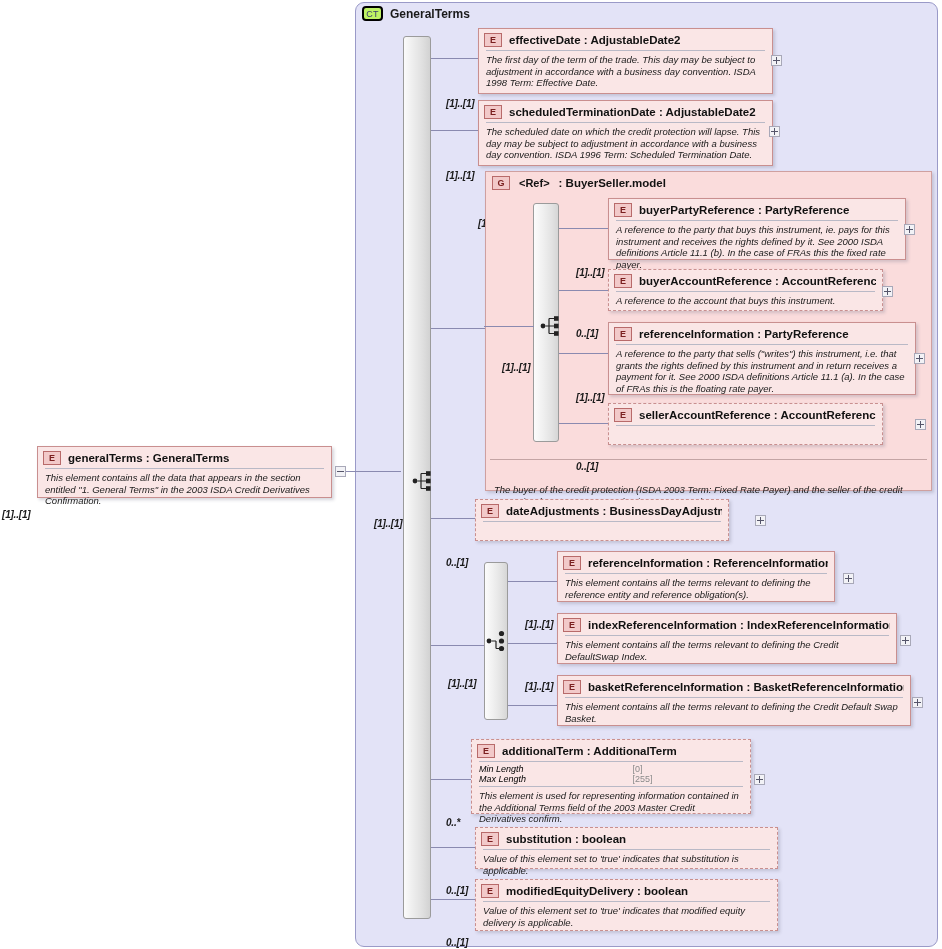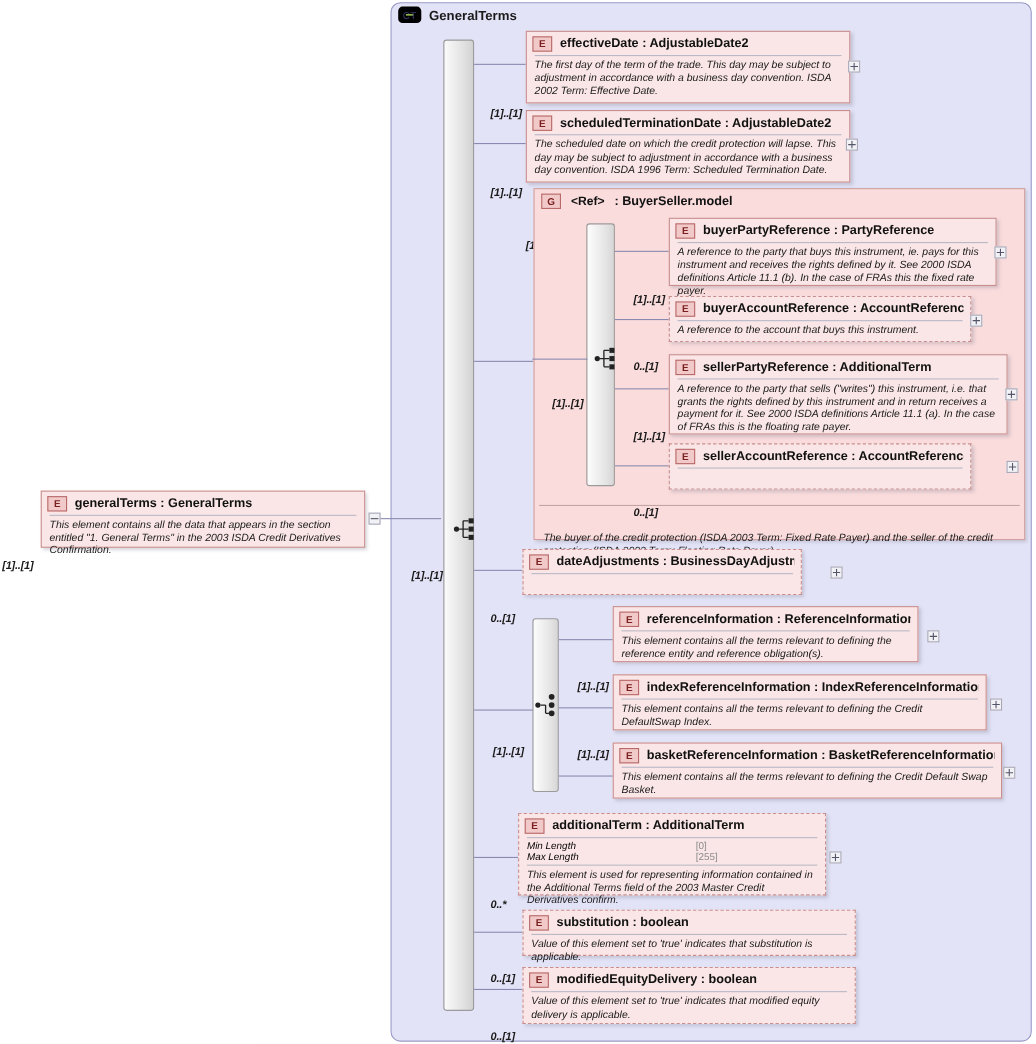--- a/index.html
+++ b/index.html
@@ -22,21 +22,21 @@
     border-radius:9px;
     box-sizing:border-box;
   }
   .ct-head{
     left:362px;top:6px;
     display:flex;align-items:center;gap:7px;
   }
   .tag{
     display:inline-flex;align-items:center;justify-content:center;
     width:21px;height:15px;
-    border:7px solid #000000;
+    border:2px solid #000000;
     border-radius:4px;
     background:#bef264;
     font-size:9px;font-weight:normal;color:#3a3a6e;
     letter-spacing:.3px;
     box-sizing:border-box;
   }
   .ct-title{font-size:12px;font-weight:bold;color:#1a1a1a;}
 
   
   .vbar{
@@ -166,21 +166,21 @@
 </svg>
 
 <div class="abs ln h" style="left:431px;top:58px;width:47px;"></div>
 <div class="abs card" style="left:446px;top:50px;">[1]..[1]</div>
 <div class="abs el" style="left:478px;top:28px;width:295px;height:66px;">
   <div class="hdr">
     <span class="eicon">E</span>
     <span class="ename">effectiveDate : AdjustableDate2</span>
   </div>
   <div class="sep"></div>
-  <div class="doc">The first day of the term of the trade. This day may be subject to adjustment in accordance with a business day convention. ISDA 2002 Term: Effective Date.</div>
+  <div class="doc">The first day of the term of the trade. This day may be subject to adjustment in accordance with a business day convention. ISDA 1998 Term: Effective Date.</div>
 </div>
 <div class="abs pm" style="left:771px;top:55px;">
   <svg width="7" height="7" viewBox="0 0 7 7">
       <path d="M0 3.5H7M3.5 0V7" stroke="#55556a" stroke-width="1"></path>
     </svg>
 </div>
 
 <div class="abs ln h" style="left:431px;top:130px;width:47px;"></div>
 <div class="abs card" style="left:446px;top:122px;">[1]..[1]</div>
 <div class="abs el" style="left:478px;top:100px;width:295px;height:66px;">
@@ -249,21 +249,21 @@
   <svg width="7" height="7" viewBox="0 0 7 7">
       <path d="M0 3.5H7M3.5 0V7" stroke="#55556a" stroke-width="1"></path>
     </svg>
 </div>
 
 <div class="abs ln h" style="left:559px;top:353px;width:49px;"></div>
 <div class="abs card" style="left:576px;top:344px;">[1]..[1]</div>
 <div class="abs el" style="left:608px;top:322px;width:308px;height:73px;">
   <div class="hdr">
     <span class="eicon">E</span>
-    <span class="ename">sellerPartyReference : AdditionalTerm</span>
+    <span class="ename">referenceInformation : PartyReference</span>
   </div>
   <div class="sep"></div>
   <div class="doc">A reference to the party that sells ("writes") this instrument, i.e. that grants the rights defined by this instrument and in return receives a payment for it. See 2000 ISDA definitions Article 11.1 (a). In the case of FRAs this is the floating rate payer.</div>
 </div>
 <div class="abs pm" style="left:914px;top:353px;">
   <svg width="7" height="7" viewBox="0 0 7 7">
       <path d="M0 3.5H7M3.5 0V7" stroke="#55556a" stroke-width="1"></path>
     </svg>
 </div>
 

